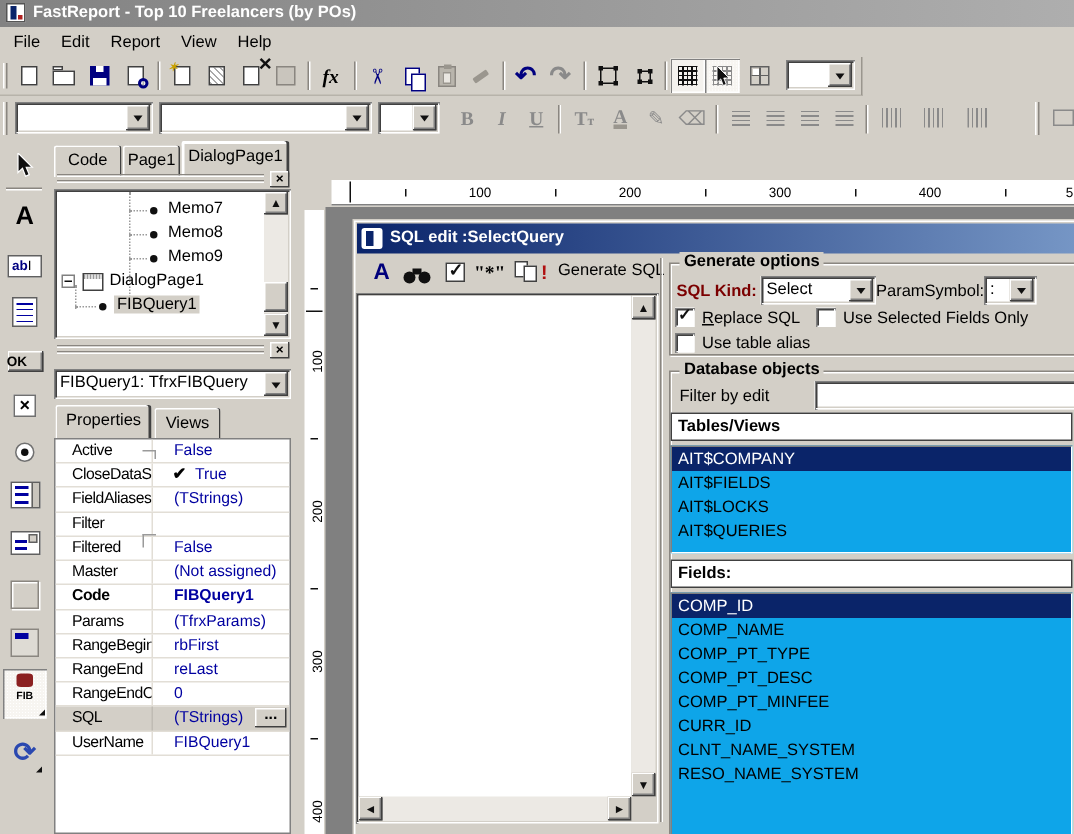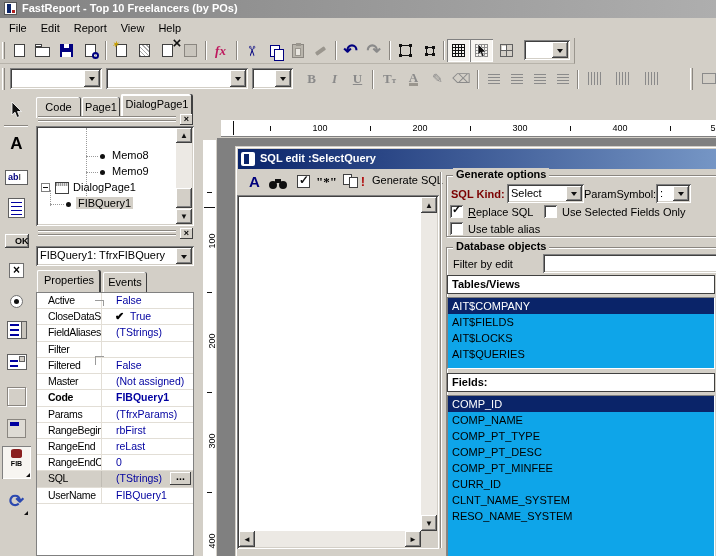--- a/index.html
+++ b/index.html
@@ -63,21 +63,21 @@
 .lines3{width:12px;height:10px;background:repeating-linear-gradient(#8a8a8a 0 1px,transparent 1px 3px)}
 .bars{width:13px;height:13px;background:repeating-linear-gradient(90deg,#8a8a8a 0 1px,transparent 1px 3px)}
 .rect-ic{width:14px;height:11px;border:1px solid #8a8a8a;background:#d3cfc7}
 
 #ltb{left:0;top:94px;width:34px;height:462px}
 .lbtn{position:absolute;left:2px;width:29px;height:28px;display:flex;align-items:center;justify-content:center}
 #ltb .sepln{position:absolute;left:4px;width:24px;height:2px;border-top:1px solid #8a8680;border-bottom:1px solid #fff}
 .editic{width:23px;height:15px;background:#fff;border:1px solid #606060;font-size:9px;color:#000080;font-weight:bold;text-align:left;padding-left:2px;line-height:13px}
 .memoic{width:17px;height:20px;background:#fff;border:1px solid #606060;padding:2px 2px}
 .memoic i{display:block;width:100%;height:16px;background:repeating-linear-gradient(#0000a0 0 2px,transparent 2px 5px)}
-.okic{width:24px;height:14px;font-size:9px;font-weight:bold;line-height:14px;text-align:right}
+.okic{width:24px;height:14px;font-size:9px;font-weight:bold;line-height:14px;text-align:left}
 .chkic{width:15px;height:15px;background:#fff;border:1px solid #707070;font-weight:bold;font-size:12px;line-height:13px;text-align:center}
 .radic{width:13px;height:13px;border-radius:50%;background:#fff;border:1px solid #707070;position:relative}
 .radic i{position:absolute;left:3px;top:3px;width:5px;height:5px;border-radius:50%;background:#101010}
 .lbic{width:20px;height:18px;background:#fff;border:1px solid #606060;position:relative}
 .lbic i{position:absolute;left:2px;top:2px;right:7px;bottom:2px;background:repeating-linear-gradient(#0000a0 0 2px,transparent 2px 5px)}
 .lbic b{position:absolute;right:0;top:0;bottom:0;width:5px;background:#c9c5bd;border-left:1px solid #606060}
 .cbic{width:20px;height:16px;background:#fff;border:1px solid #606060;position:relative}
 .cbic i{position:absolute;left:2px;top:5px;right:8px;bottom:2px;background:repeating-linear-gradient(#0000a0 0 2px,transparent 2px 5px)}
 .cbic b{position:absolute;right:1px;top:1px;width:6px;height:6px;background:#d3cfc7;border:1px solid #606060}
 .bevic{width:19px;height:19px;border:1px solid #8a8680;box-shadow:inset 1px 1px #fff, 1px 1px #fff}
@@ -243,21 +243,21 @@
       </span>
     <span class="tbtn" style="left:156px">
         <i class="pg"></i>
         <i class="delx">×</i>
       </span>
     <span class="tbtn" style="left:179px">
         <i class="graybox hatch"></i>
       </span>
     <span class="tsep" style="left:205px"></span>
     <span class="tbtn" style="left:209px">
-        <span class="serif glyph" style="font-style:italic;color:#be185d;font-size:13px">fx</span>
+        <span class="serif glyph" style="font-style:italic;color:#000000;font-size:13px">fx</span>
       </span>
     <span class="tsep" style="left:236px"></span>
     <span class="tbtn" style="left:240px">
         <span style="color:#000080;font-size:14px;transform:rotate(90deg)">✂</span>
       </span>
     <span class="tbtn" style="left:263px">
         <i class="pg2">
           <i></i>
         </i>
       </span>
@@ -448,20 +448,25 @@
 
   <div class="splitter" style="top:114px">
     <div class="l1"></div>
       <div class="l2"></div>
     <div class="xbtn">×</div>
   </div>
   <div id="treebox" class="abs sunken">
     <div class="tv">
       <div class="dotv" style="left:48px;top:0;height:78px"></div>
       <div class="dotv" style="left:12px;top:62px;height:16px"></div>
+      <div class="trow" style="top:4px">
+        <span class="doth" style="left:48px;width:12px"></span>
+          <span class="bullet" style="left:62px"></span>
+        <span class="lbl" style="left:74px">Memo7</span>
+      </div>
       <div class="trow" style="top:20px">
         <span class="doth" style="left:48px;width:12px"></span>
           <span class="bullet" style="left:62px"></span>
         <span class="lbl" style="left:74px">Memo8</span>
       </div>
       <div class="trow" style="top:36px">
         <span class="doth" style="left:48px;width:12px"></span>
           <span class="bullet" style="left:62px"></span>
         <span class="lbl" style="left:74px">Memo9</span>
       </div>
@@ -491,21 +496,21 @@
     <div class="l1"></div>
       <div class="l2"></div>
     <div class="xbtn">×</div>
   </div>
   <div id="objcombo" class="abs combo">
     <span class="cval">FIBQuery1: TfrxFIBQuery</span>
     <span class="ddbtn"></span>
   </div>
 
   <div class="itab" style="left:37px;top:270px;width:64px;height:23px;line-height:21px;box-shadow:inset -2px 0 #404040,inset 1px 0 #fff,inset 0 1px #fff"><span>Properties</span></div>
-  <div class="itab" style="left:103px;top:272px;width:44px;height:21px;line-height:20px"><span>Events</span></div>
+  <div class="itab" style="left:103px;top:272px;width:44px;height:21px;line-height:20px"><span>Views</span></div>
 
   <div id="propgrid" class="abs">
 
   <div class="prow joint-down">
         <span class="pname">Active</span>
         <span class="pval">
           <span class="joint"></span>
           <span class="pchk"></span>
           <span class="pvtext">False</span>
         </span>

